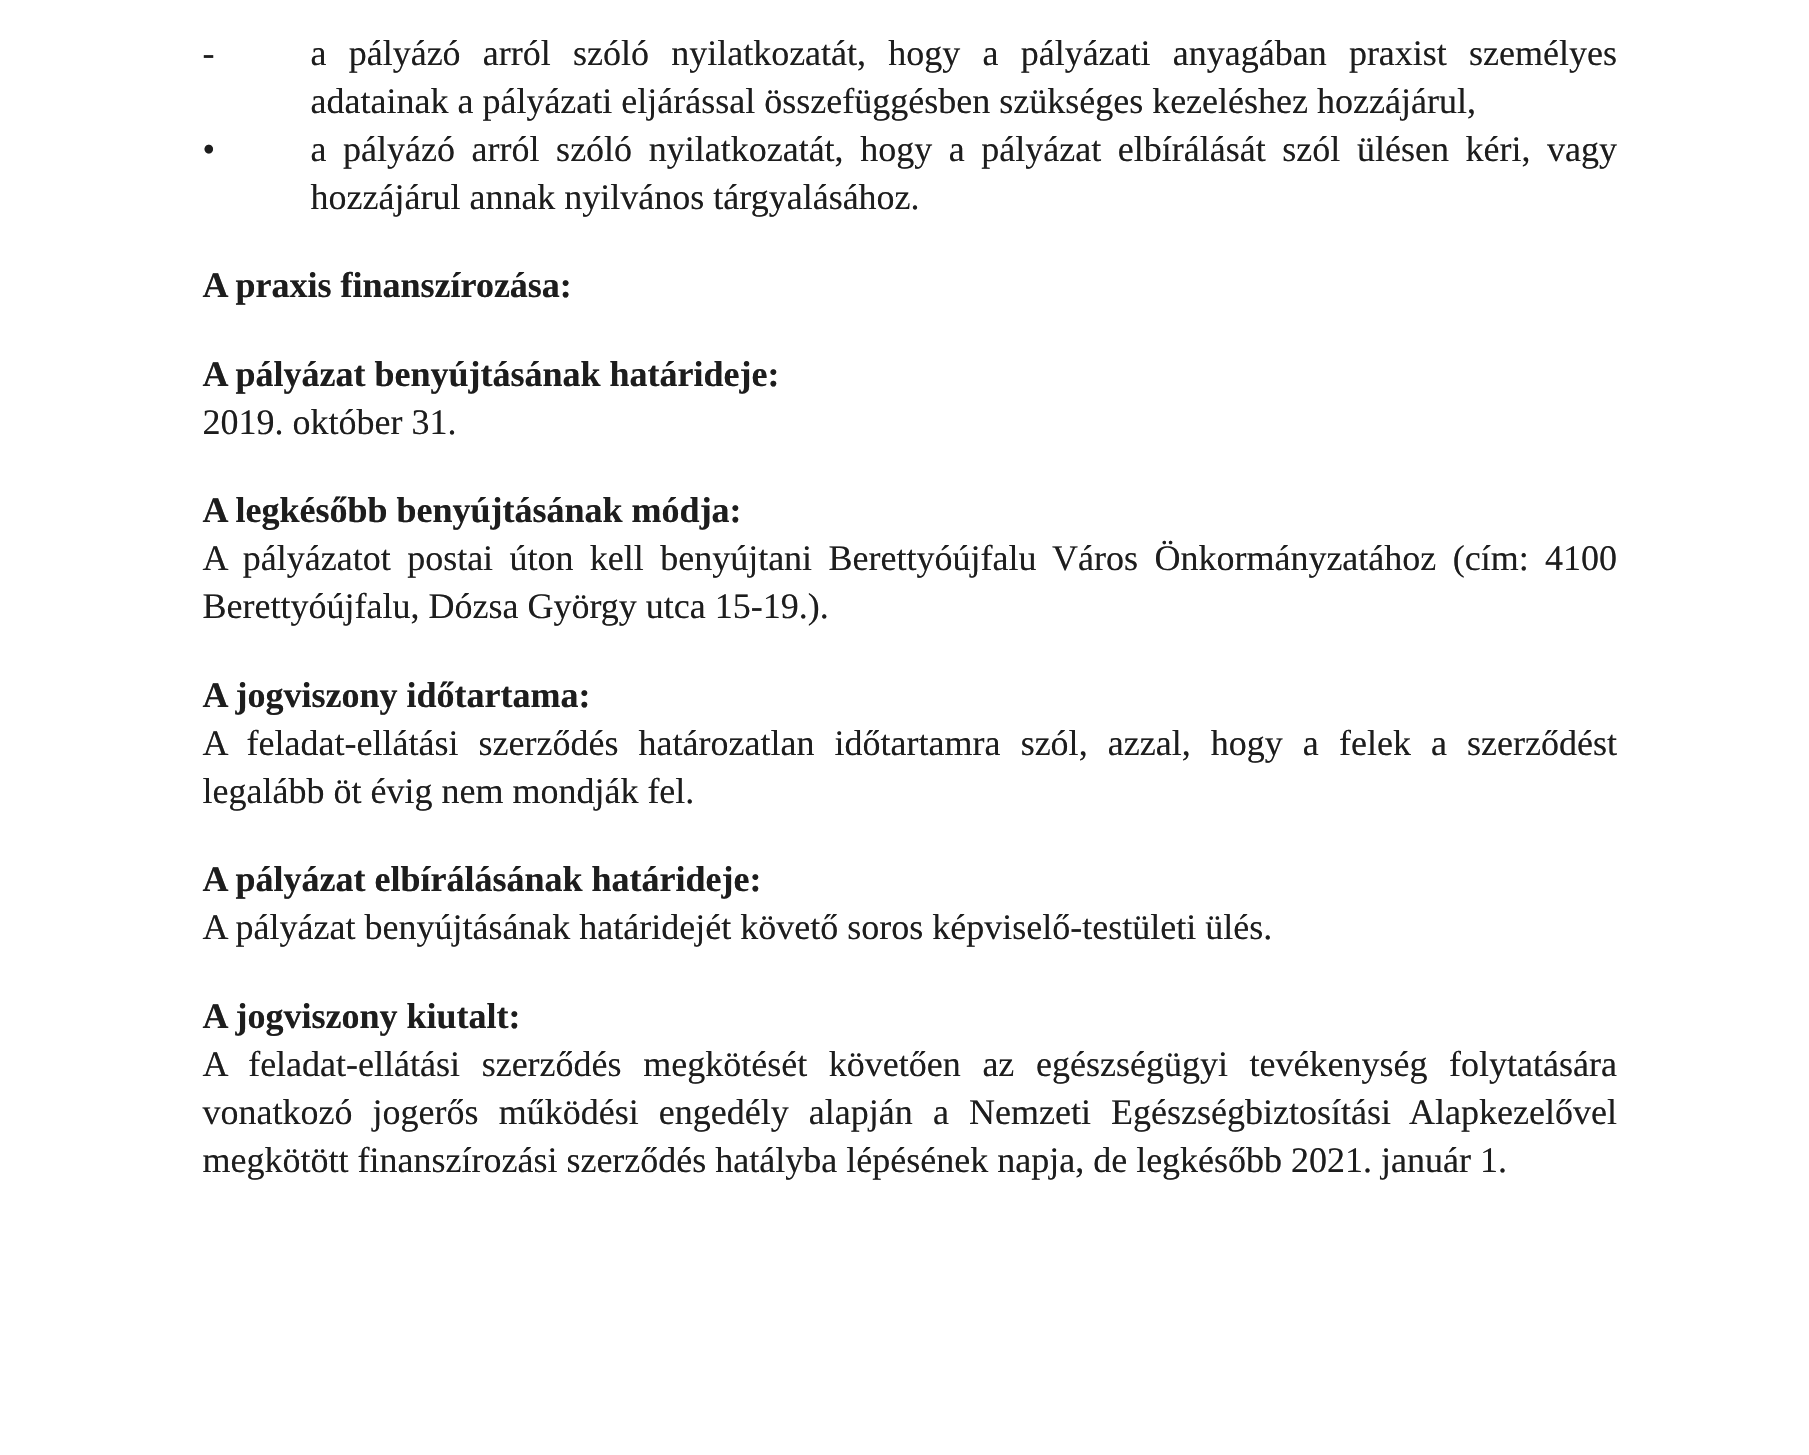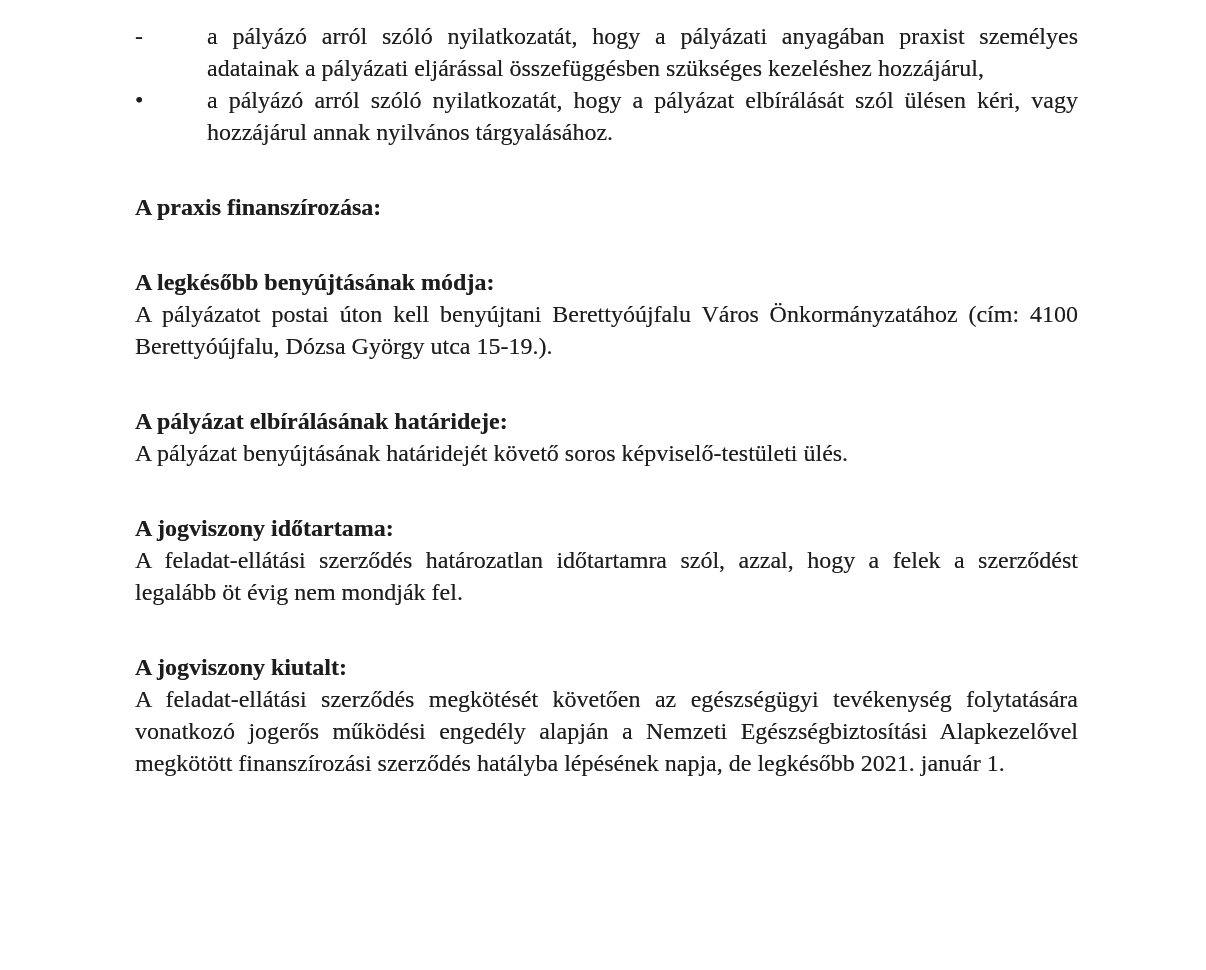--- a/index.html
+++ b/index.html
@@ -25,21 +25,21 @@
     position: relative;
     padding-left: 72px;
     text-align: justify;
   }
   .marker {
     position: absolute;
     left: 0;
     top: 0;
     width: 72px;
   }
-  .doc-section { margin-top: 43px; }
+  .doc-section { margin-top: 27px; }
   .doc-heading {
     font-weight: bold;
     font-size: 24px;
     line-height: 32px;
   }
   .doc-body { text-align: justify; }
 </style>
 </head>
 <body>
 
@@ -54,34 +54,38 @@
       <div class="bullet-item">
         <span class="marker">•</span>
         <span>a pályázó arról szóló nyilatkozatát, hogy a pályázat elbírálását szól ülésen kéri, vagy hozzájárul annak nyilvános tárgyalásához.</span>
       </div>
     </div>
 
     <div class="doc-section">
       <div class="doc-heading">A praxis finanszírozása:</div>
     </div>
 
+    <div class="doc-section">
+      <div class="doc-heading">A pályázat benyújtásának határideje:</div>
+      <div class="doc-body">2019. október 31.</div>
+    </div>
 
     <div class="doc-section">
       <div class="doc-heading">A legkésőbb benyújtásának módja:</div>
       <div class="doc-body">A pályázatot postai úton kell benyújtani Berettyóújfalu Város Önkormányzatához (cím: 4100 Berettyóújfalu, Dózsa György utca 15-19.).</div>
     </div>
 
     <div class="doc-section">
-      <div class="doc-heading">A pályázat elbírálásának határideje:</div>
-      <div class="doc-body">A pályázat benyújtásának határidejét követő soros képviselő-testületi ülés.</div>
+      <div class="doc-heading">A jogviszony időtartama:</div>
+      <div class="doc-body">A feladat-ellátási szerződés határozatlan időtartamra szól, azzal, hogy a felek a szerződést legalább öt évig nem mondják fel.</div>
     </div>
 
     <div class="doc-section">
-      <div class="doc-heading">A jogviszony időtartama:</div>
-      <div class="doc-body">A feladat-ellátási szerződés határozatlan időtartamra szól, azzal, hogy a felek a szerződést legalább öt évig nem mondják fel.</div>
+      <div class="doc-heading">A pályázat elbírálásának határideje:</div>
+      <div class="doc-body">A pályázat benyújtásának határidejét követő soros képviselő-testületi ülés.</div>
     </div>
 
     <div class="doc-section">
       <div class="doc-heading">A jogviszony kiutalt:</div>
       <div class="doc-body">A feladat-ellátási szerződés megkötését követően az egészségügyi tevékenység folytatására vonatkozó jogerős működési engedély alapján a Nemzeti Egészségbiztosítási Alapkezelővel megkötött finanszírozási szerződés hatályba lépésének napja, de legkésőbb 2021. január 1.</div>
     </div>
 
   </div>
 </div>
 

